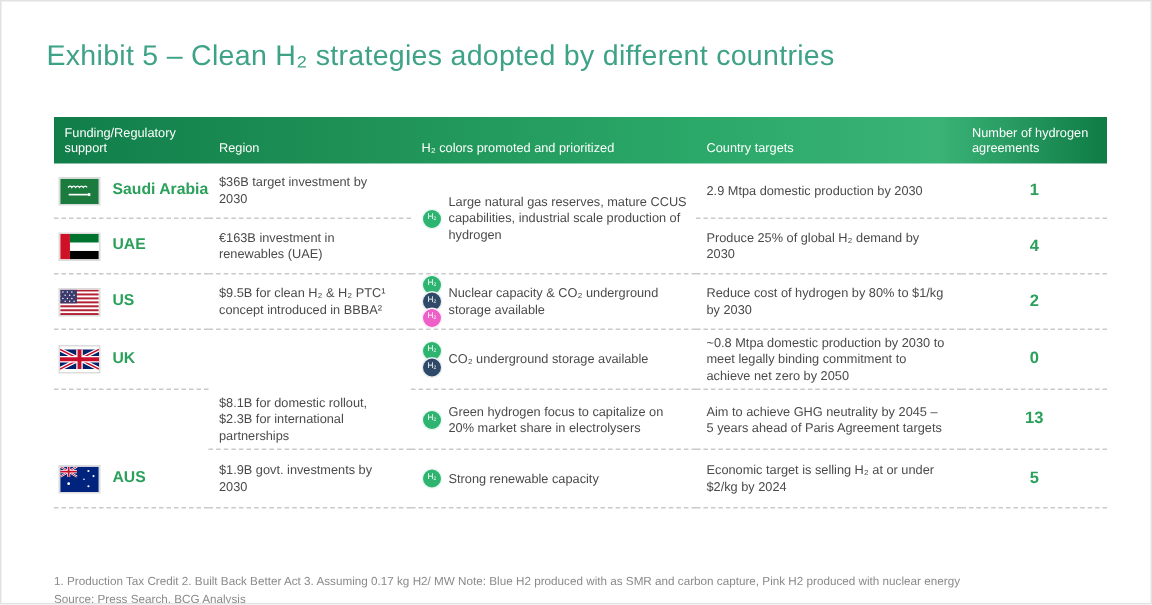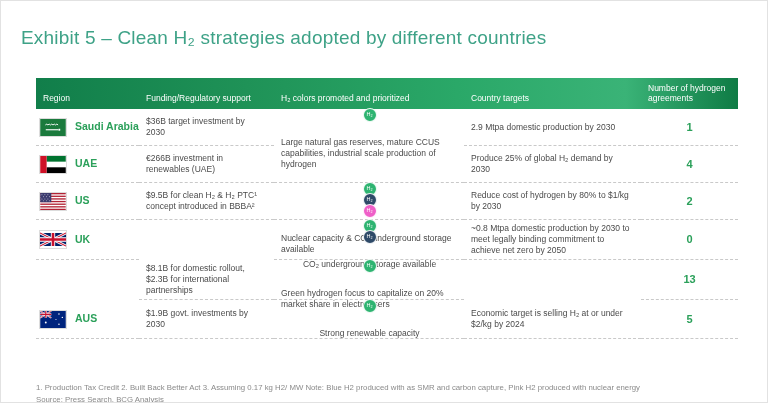--- a/index.html
+++ b/index.html
@@ -2,21 +2,21 @@
 <html><head>
 <meta charset="utf-8">
 <style>
   html,body{margin:0;padding:0;background:#f2f2f2;}
   .slide{
     position:relative;width:768px;height:403px;background:#ffffff;
     border:1px solid #e2e2e2;box-sizing:border-box;overflow:hidden;
     font-family:"Liberation Sans","DejaVu Sans",sans-serif;color:#4a4a4a;
   }
   .title{
-    position:absolute;left:20px;top:26px;width:700px;
+    position:absolute;left:30px;top:26px;width:700px;
     font-size:19px;color:#3ea287;letter-spacing:.2px;
   }
   .table{position:absolute;left:35px;top:77px;width:702px;}
   .thead{
     display:grid;grid-template-columns:103px 135px 190px 177px 97px;
     height:31px;align-items:end;
     background:linear-gradient(90deg,#117e4a 0%,#1f9257 30%,#2aa868 60%,#3ab377 84%,#0f7b45 100%);
     color:#ffffff;font-size:8.5px;line-height:1.15;
   }
   .thead .hcell{padding:0 4px 5px 7px;}
@@ -24,21 +24,21 @@
     display:grid;grid-template-columns:103px 135px 190px 177px 97px;
     grid-template-rows:37px 37px 37px 40px 40px 39px;
   }
   .cell{
     border-bottom:1px dashed #c9c9c9;display:flex;align-items:center;
     font-size:8.5px;line-height:1.28;box-sizing:border-box;
   }
   .region-cell{gap:9px;padding-left:4px;}
   .region-name{font-size:10.5px;font-weight:bold;color:#2ba05a;}
   .text-cell{padding:2px 10px 2px 7px;}
-  .h2-cell{gap:17px;padding-left:7px;padding-right:6px;flex-direction:column;}
+  .h2-cell{gap:4px;padding-left:7px;padding-right:6px;}
   .num-cell{justify-content:center;font-size:11px;font-weight:bold;color:#2ba05a;}
   .circles{display:flex;flex-direction:column;flex-shrink:0;}
   .h2-circle{
     width:14px;height:14px;border-radius:50%;color:#fff;font-size:5.5px;
     display:flex;align-items:center;justify-content:center;margin:-1.5px 0;
     border:1px solid rgba(255,255,255,.9);box-sizing:border-box;
   }
   .flag{width:26px;height:17px;flex-shrink:0;display:block;outline:1px solid #dcdcdc;}
   .footnotes{position:absolute;left:35px;top:357px;width:710px;font-size:7.8px;color:#8a8a8a;line-height:1.5;margin-top:24px;}
   .note-text{flex:1;}
@@ -46,22 +46,22 @@
 </head>
 <body>
 
 <div class="slide">
 
   <div class="title">Exhibit 5 – Clean H₂ strategies adopted by different countries</div>
 
   <div class="table">
 
     <div class="thead">
+      <div class="hcell">Funding/Regulatory support</div>
       <div class="hcell">Region</div>
-      <div class="hcell">Funding/Regulatory support</div>
       <div class="hcell">H₂ colors promoted and prioritized</div>
       <div class="hcell">Country targets</div>
       <div class="hcell">Number of hydrogen agreements</div>
     </div>
 
     <div class="tbody">
 
       <div class="cell region-cell" style="grid-row:1;grid-column:1">
         <svg class="flag" viewBox="0 0 60 40">
           <rect width="60" height="40" fill="#1b7a3d"></rect>
@@ -83,21 +83,21 @@
 
       <div class="cell region-cell" style="grid-row:2;grid-column:1">
         <svg class="flag" viewBox="0 0 60 40">
           <rect width="60" height="40" fill="#fff"></rect>
           <rect x="15" width="45" height="13.3" fill="#00732f"></rect>
           <rect x="15" y="26.6" width="45" height="13.4" fill="#000"></rect>
           <rect width="15" height="40" fill="#ce1126"></rect>
         </svg>
         <span class="region-name">UAE</span>
       </div>
-      <div class="cell text-cell" style="grid-row:2;grid-column:2">€266B investment in renewables (UAE)</div>
+      <div class="cell text-cell" style="grid-row:2;grid-column:2">€163B investment in renewables (UAE)</div>
       <div class="cell text-cell" style="grid-row:2;grid-column:4">Produce 25% of global H₂ demand by 2030</div>
       <div class="cell num-cell" style="grid-row:2;grid-column:5">4</div>
 
       <div class="cell region-cell" style="grid-row:3;grid-column:1">
         <svg class="flag" viewBox="0 0 60 40">
           <rect width="60" height="40" fill="#fff"></rect>
           <g fill="#b22234">
             <rect y="0" width="60" height="3.1"></rect>
               <rect y="6.2" width="60" height="3.1"></rect>
             <rect y="12.4" width="60" height="3.1"></rect>
@@ -156,20 +156,21 @@
       <div class="cell text-cell" style="grid-row:4;grid-column:4">~0.8 Mtpa domestic production by 2030 to meet legally binding commitment to achieve net zero by 2050</div>
       <div class="cell num-cell" style="grid-row:4;grid-column:5">0</div>
 
       <div class="cell text-cell" style="grid-row:5;grid-column:2">$8.1B for domestic rollout, $2.3B for international partnerships</div>
       <div class="cell h2-cell" style="grid-row:5;grid-column:3">
         <span class="circles">
             <span class="h2-circle" style="background: rgb(46, 180, 113);">H₂</span>
           </span>
         <span class="note-text">Green hydrogen focus to capitalize on 20% market share in electrolysers</span>
       </div>
+      <div class="cell text-cell" style="grid-row:5;grid-column:4">Aim to achieve GHG neutrality by 2045 – 5 years ahead of Paris Agreement targets</div>
       <div class="cell num-cell" style="grid-row:5;grid-column:5">13</div>
 
       <div class="cell region-cell" style="grid-row:6;grid-column:1">
         <svg class="flag" viewBox="0 0 60 40">
           <rect width="60" height="40" fill="#00247d"></rect>
           <g>
             <path d="M0,0 L26,16 M26,0 L0,16" stroke="#fff" stroke-width="3.4"></path>
             <path d="M0,0 L26,16 M26,0 L0,16" stroke="#c8102e" stroke-width="1.4"></path>
             <path d="M13,0 V16 M0,8 H26" stroke="#fff" stroke-width="5"></path>
             <path d="M13,0 V16 M0,8 H26" stroke="#c8102e" stroke-width="2.8"></path>

